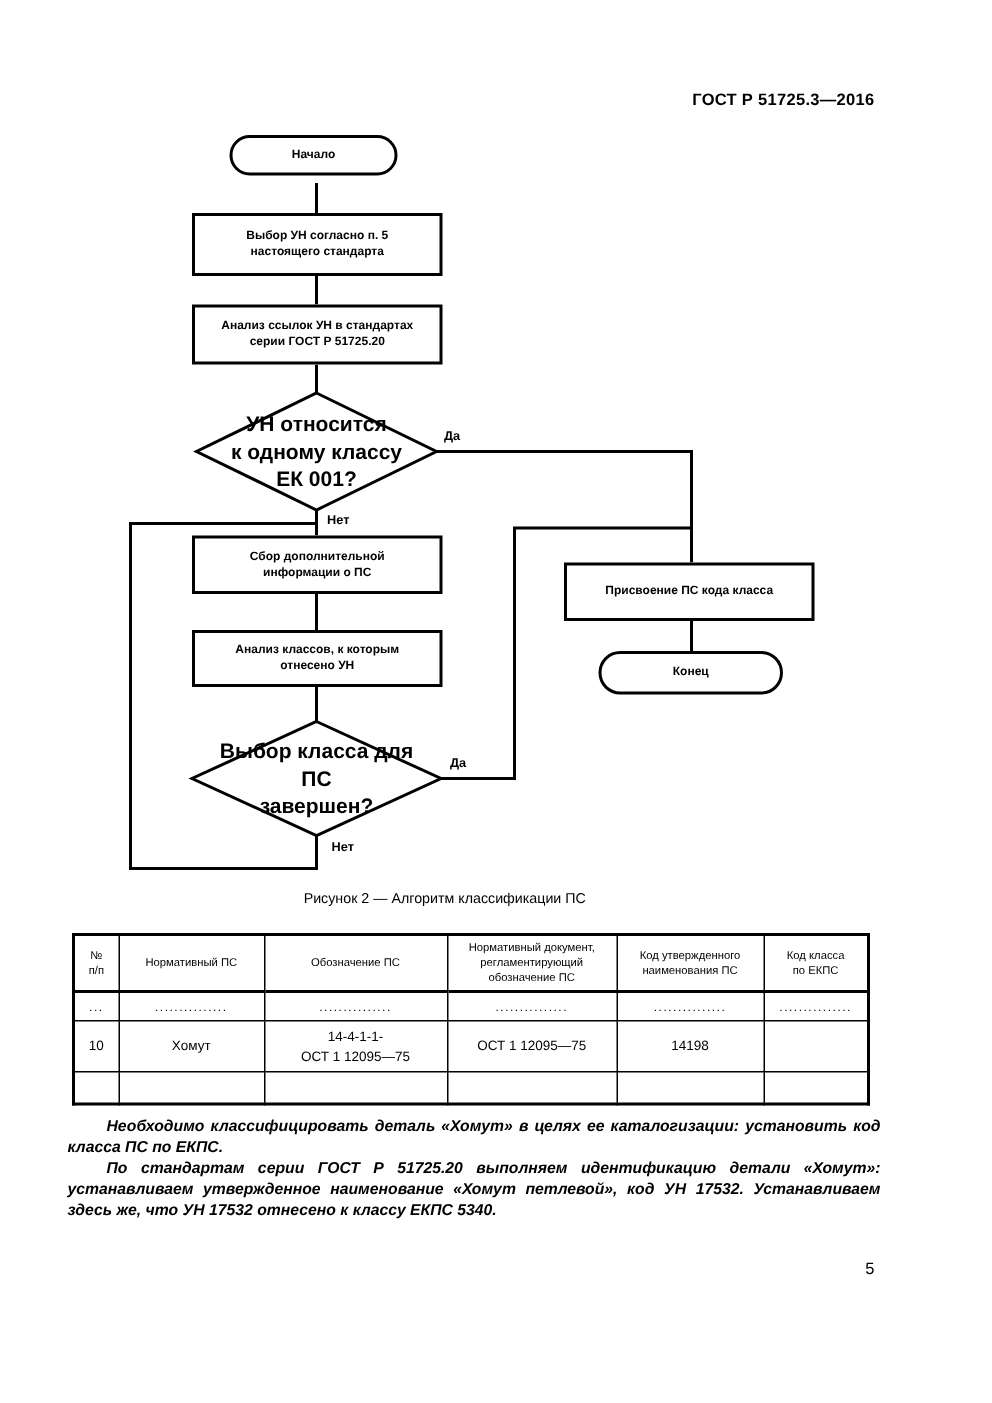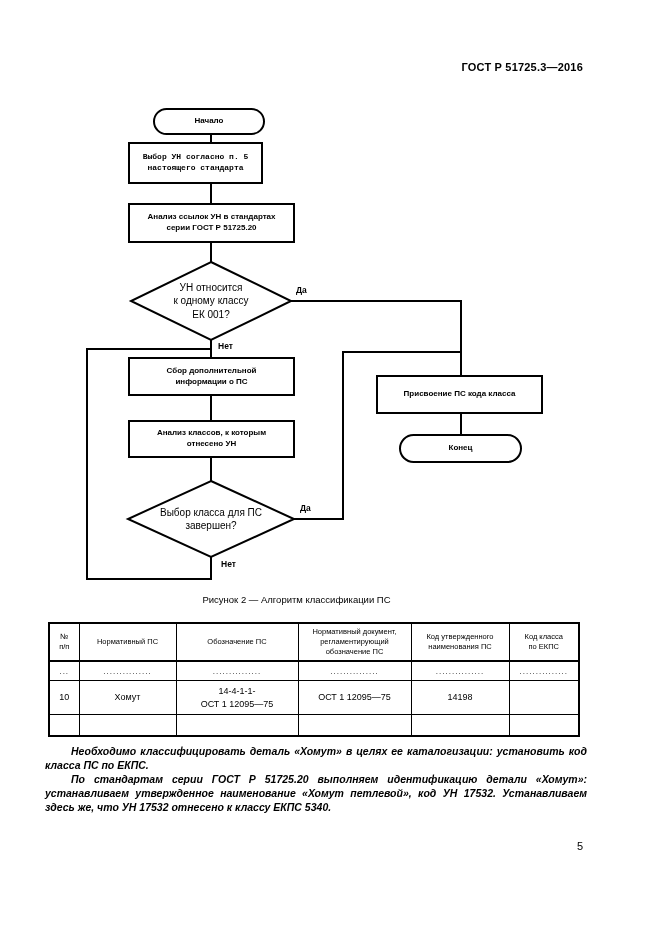--- a/index.html
+++ b/index.html
@@ -26,21 +26,21 @@
     background: #fff; border: 2px solid #000;
     display: flex; align-items: center; justify-content: center;
     text-align: center;
     font-size: 8px; font-weight: bold; line-height: 1.35;
   }
   .node span { white-space: pre-line; }
   .oval { border-radius: 15px; }
 
   .dtext {
     position: absolute; display: flex; align-items: center; justify-content: center;
-    text-align: center; font-size: 10px; font-weight: normal; line-height: 1.35;
+    text-align: center; font-size: 14px; font-weight: bold; line-height: 1.35;
   }
   .dtext span { white-space: pre-line; }
 
   .branch-label {
     position: absolute; font-size: 8.5px; font-weight: bold;
   }
 
   .figure-caption {
     position: absolute; top: 594px; left: 0; width: 593px;
     text-align: center; font-size: 9.5px;
@@ -98,25 +98,25 @@
       <polyline points="294,519 343,519 343,352 461,352"></polyline>
       <line x1="461" y1="414" x2="461" y2="434"></line>
       <polyline points="211,557 211,579 87,579 87,349 212,349"></polyline>
     </g>
     <g stroke="#000" stroke-width="2" fill="#ffffff">
       <polygon points="211,262 291,301 211,340 131,301"></polygon>
       <polygon points="211,481 294,519 211,557 128,519"></polygon>
     </g>
   </svg>
 
-  <div class="node oval" style="left:153px; top:108px; width:112px; height:27px;">
+  <div class="node oval" style="left:153px; top:90px; width:112px; height:27px;">
     <span>Начало</span>
   </div>
 
-  <div class="node" style="left:128px; top:142px; width:135px; height:42px;font-family:Liberation Mono, monospace;">
+  <div class="node" style="left:128px; top:142px; width:167px; height:42px;">
     <span>Выбор УН согласно п. 5
 настоящего стандарта</span>
   </div>
 
   <div class="node" style="left:128px; top:203px; width:167px; height:40px;">
     <span>Анализ ссылок УН в стандартах
 серии ГОСТ Р 51725.20</span>
   </div>
 
   <div class="dtext" style="left:146px; top:272px; width:130px; height:58px;">

